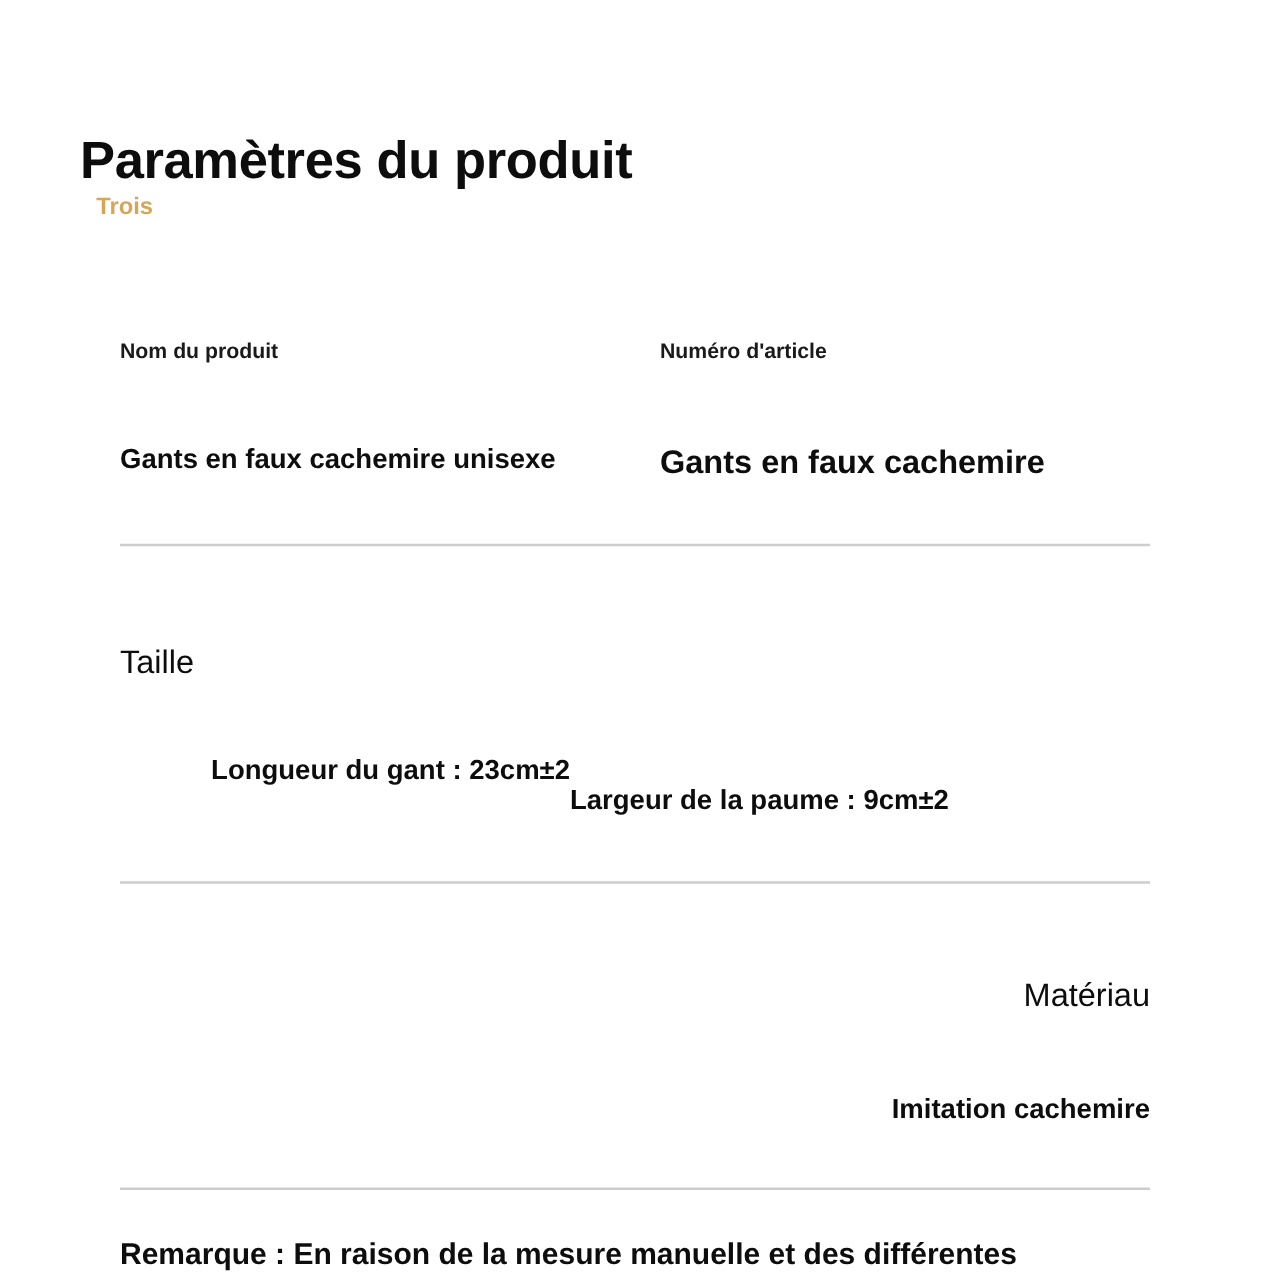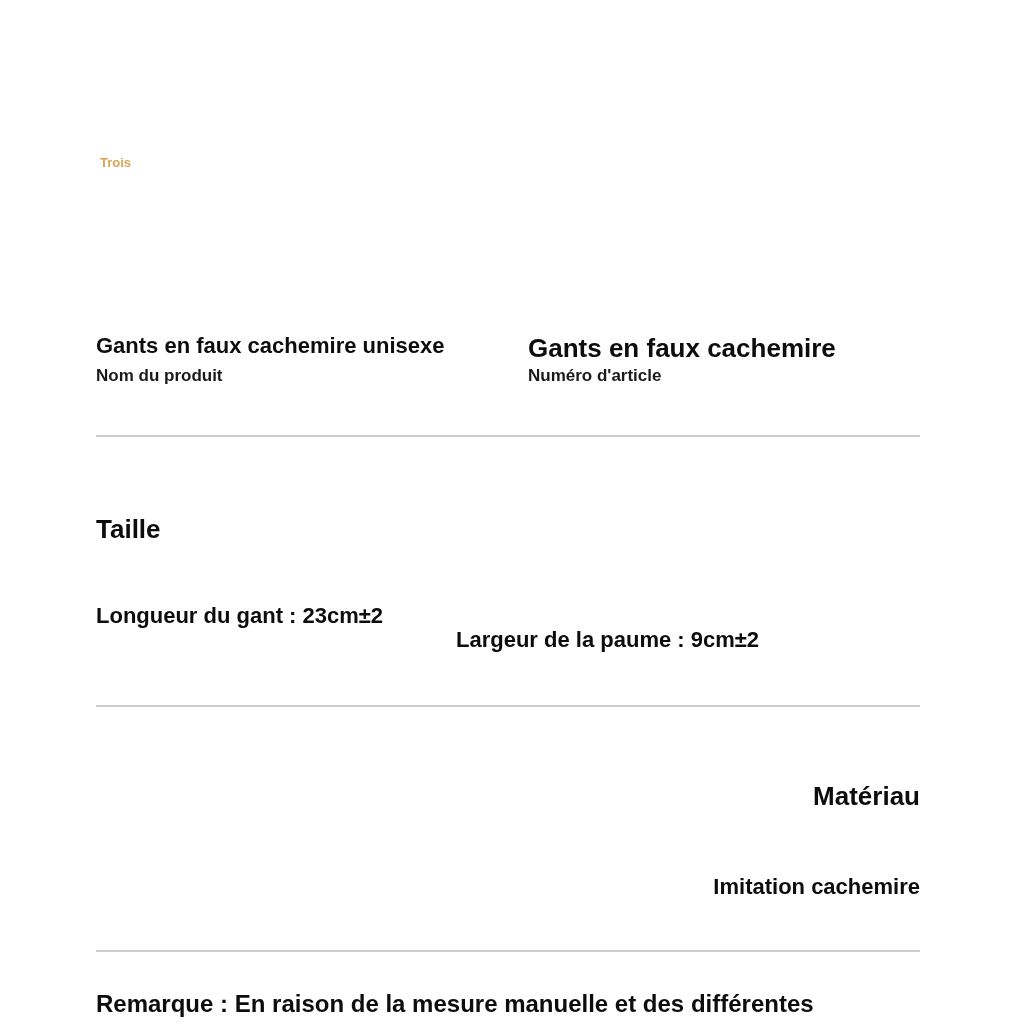--- a/index.html
+++ b/index.html
@@ -32,23 +32,23 @@
     font-size: 42px;
     font-weight: 700;
     letter-spacing: -0.3px;
     line-height: 1.05;
     color: #0d0d0d;
     white-space: nowrap;
   }
 
   .page-subtitle {
     position: absolute;
-    left: 100px;
+    left: 77px;
     top: 155px;
-    font-size: 13px;
+    font-size: 19px;
     font-weight: 600;
     line-height: 1.2;
     color: #d7a458;
     white-space: nowrap;
   }
 
   
   .content {
     position: absolute;
     left: 96px;
@@ -106,80 +106,82 @@
     margin: 0;
     width: 824px;
   }
 
   .divider.d1 { margin-top: 49px; }
   .divider.d2 { margin-top: 52px; }
   .divider.d3 { margin-top: 50px; }
 
   .section-heading {
     font-size: 26px;
-    font-weight: 700;
+    font-weight: 400;
     color: #0d0d0d;
     line-height: 1.2;
     white-space: nowrap;
   }
 
   .size-heading { margin-top: 77px; }
   .material-heading { margin-top: 74px; text-align: right; }
 
   .size-values-row { margin-top: 57px; }
   .material-value { margin-top: 60px; text-align: right; }
 
   .size-col-a {
     width: 360px;
     flex: 0 0 360px;
+    text-align: right;
   }
   .size-col-b {
     flex: 1 1 auto;
     margin-top: 24px;
   }
 
   .footnote {
     margin-top: 36px;
     font-size: 24px;
     font-weight: 700;
     line-height: 1.35;
     color: #0d0d0d;
     width: 836px;
   }
 </style>
 </head>
 <body>
 
 <div class="page">
 
+  <h1 class="page-title">Paramètres du produit</h1>
 
   <div class="page-subtitle">Trois</div>
 
   <div class="content">
 
     <section class="spec-block">
+
+      <div class="row labels-row">
+        <div class="col-left">
+          <div class="field-label">Nom du produit</div>
+        </div>
+        <div class="col-right">
+          <div class="field-label">Numéro d'article</div>
+        </div>
+      </div>
 
       <div class="row values-row">
         <div class="col-left">
           <div class="field-value">Gants en faux cachemire unisexe</div>
         </div>
         <div class="col-right">
           <div class="field-value emphasis">Gants en faux cachemire</div>
         </div>
       </div>
 
-      <div class="row labels-row">
-        <div class="col-left">
-          <div class="field-label">Nom du produit</div>
-        </div>
-        <div class="col-right">
-          <div class="field-label">Numéro d'article</div>
-        </div>
-      </div>
-
       <div class="divider d1"></div>
     </section>
 
     <section class="spec-block">
       <div class="section-heading size-heading">Taille</div>
 
       <div class="row size-values-row">
         <div class="size-col-a">
           <div class="field-value">Longueur du gant : 23cm±2</div>
         </div>

